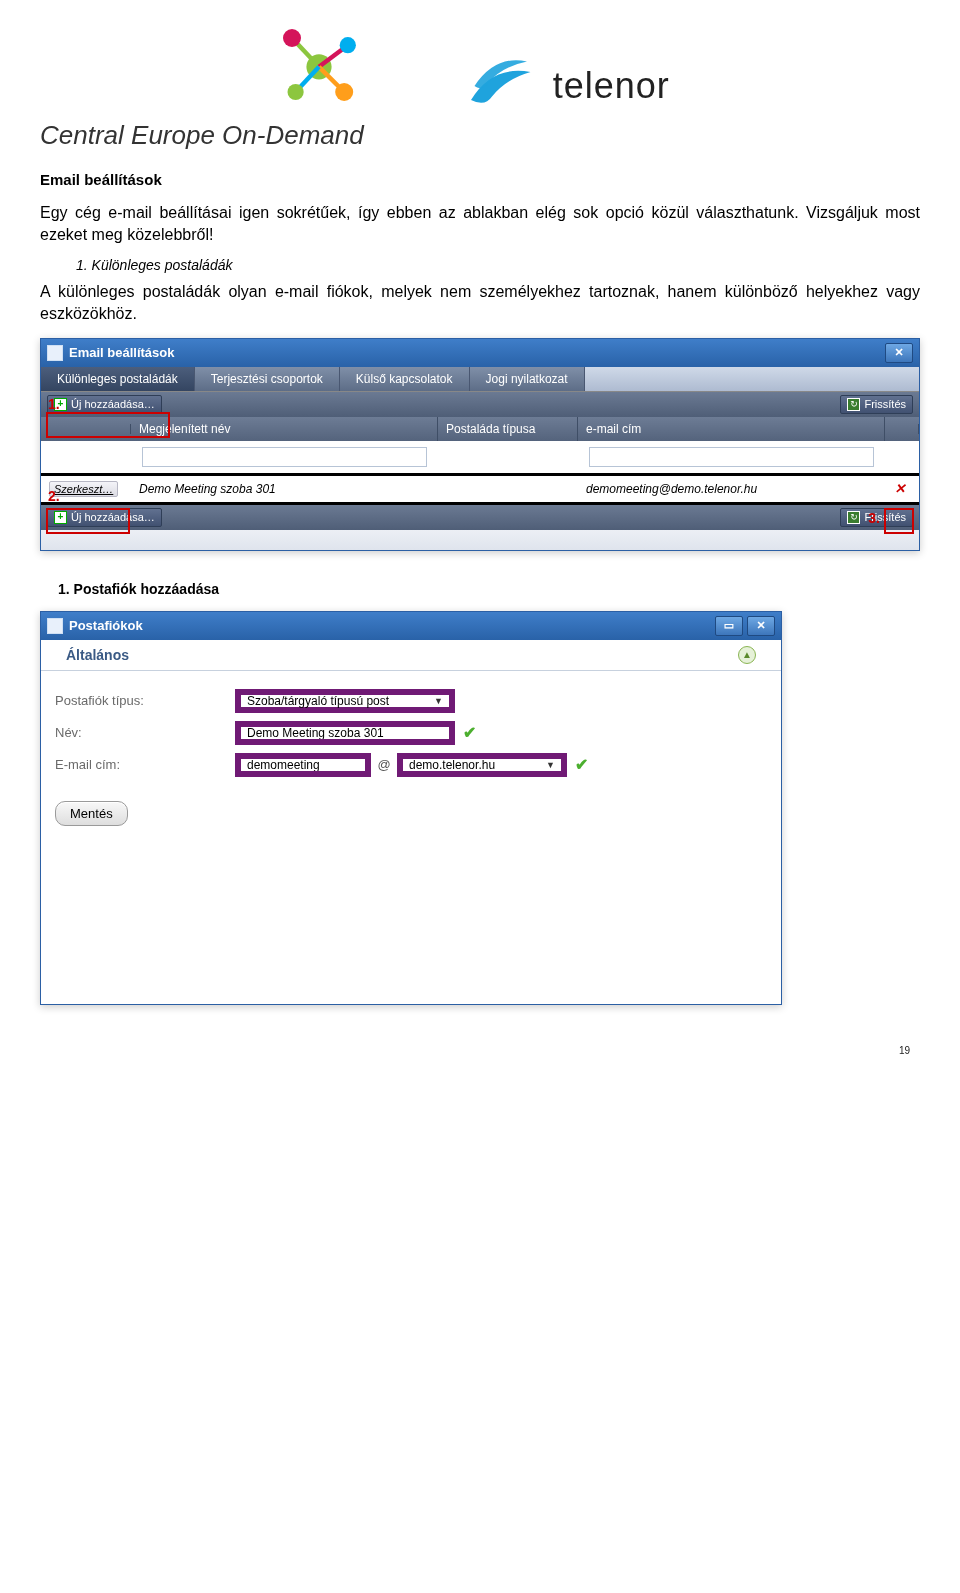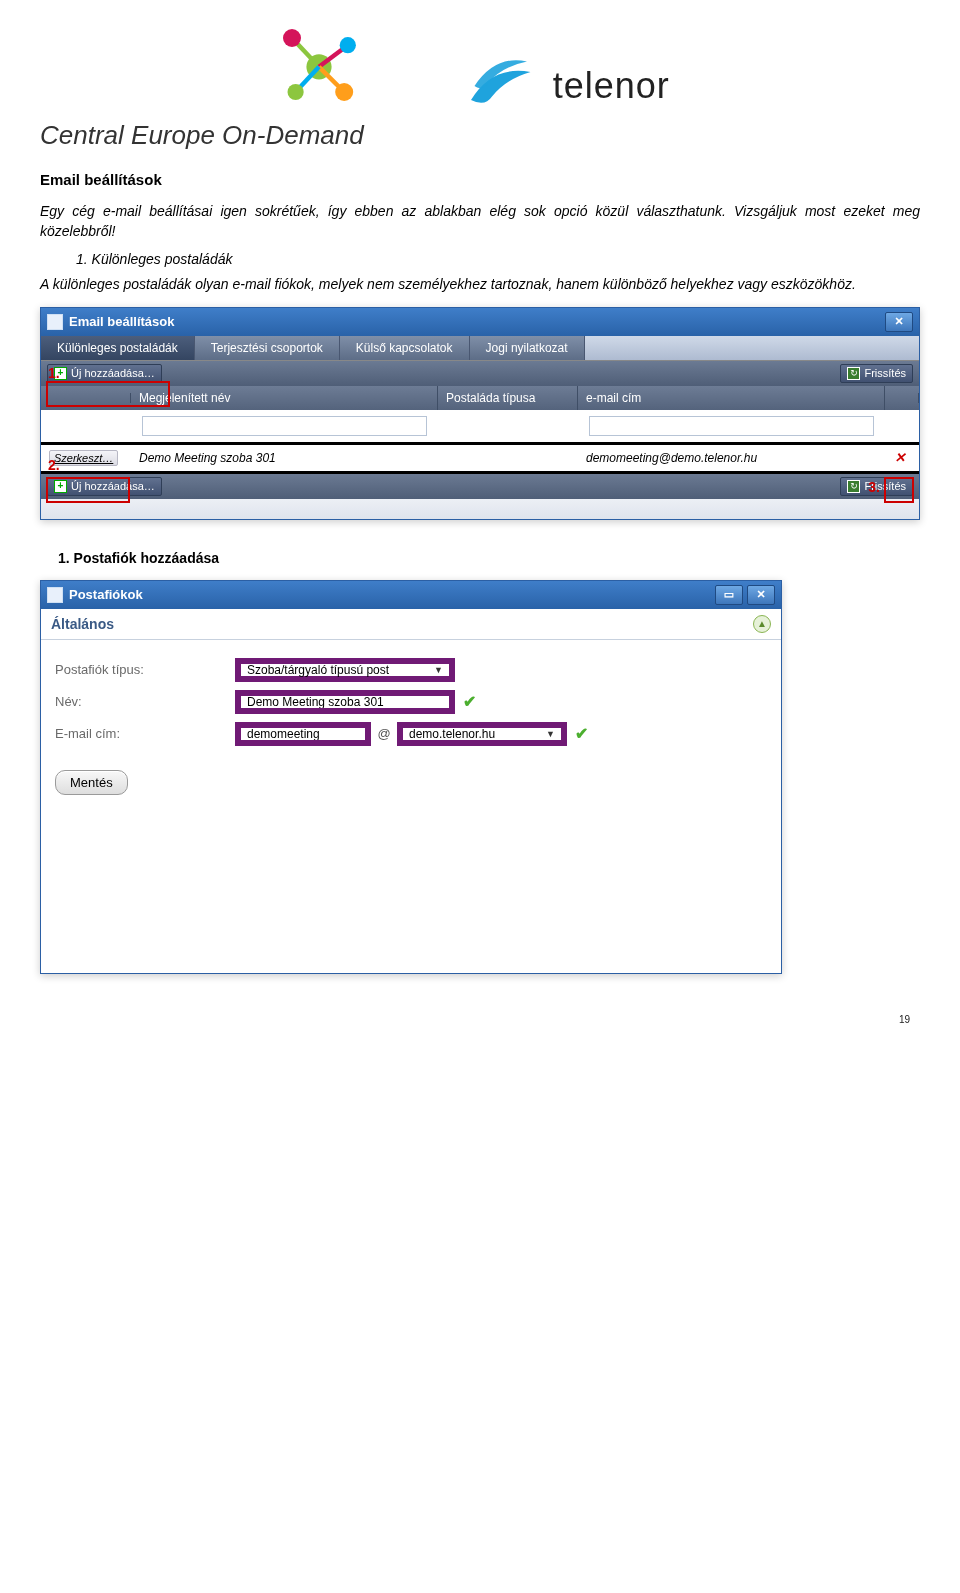--- a/index.html
+++ b/index.html
@@ -20,21 +20,21 @@
     gap: 100px;
     margin-bottom: 20px;
   }
   .ceod-logo { display:flex; align-items:flex-end; gap:10px;flex-direction:column; }
   .ceod-mark { width:90px; height:90px; position:relative; }
   .ceod-txt { font-style: italic; font-size: 26px; color:#333; }
   .telenor-logo { display:flex; align-items:center; gap:19px; }
   .telenor-txt { font-size: 36px; color:#222; letter-spacing:1px; }
   
   .h-bold { font-weight:bold; font-size:15px; margin: 20px 0 14px 0; }
-  .para { font-size:14px; text-align: justify; margin: 8px 0; line-height:1.4;font-style:italic; }
+  .para { font-size:16px; text-align: justify; margin: 8px 0; line-height:1.4; }
   .list-ind { margin-left:36px; font-style:italic; font-size:14px; margin-top:10px; }
   .h-sub { font-weight:bold; font-size:14px; margin:30px 0 14px 18px; }
   .pagenum { text-align:right; font-size:10px; color:#222; margin-top:40px; padding-right:10px;}
 
   
   .window {
     border: 1px solid #2b5fa4;
     background: #fff;
     box-shadow: 0 2px 8px rgba(0,0,0,0.2);
     margin: 12px 0;
@@ -132,21 +132,21 @@
   }
   .callout {
     position:absolute; color:#c00; font-weight:bold; font-size:14px;
   }
   .red-box {
     position:absolute; border:2px solid #c00; pointer-events:none; z-index:5;
   }
 
   
   .subhead {
-    padding:6px 10px; font-size:14px; color:#3a5a85; font-weight:bold;
+    padding:6px 25px; font-size:14px; color:#3a5a85; font-weight:bold;
     border-bottom:1px solid #c7d1de;
     display:flex; justify-content:space-between; align-items:center;
   }
   .collapse-ic {
     width:16px; height:16px; border-radius:50%; background:#e6f1d8;
     border:1px solid #8ab553; display:flex; align-items:center;
     justify-content:center; color:#5a8a2c; font-size:10px; cursor:pointer;
   }
   .form-area { padding:10px 14px 18px 14px; background:#fff; }
   .form-row { display:flex; align-items:center; margin:8px 0; }

